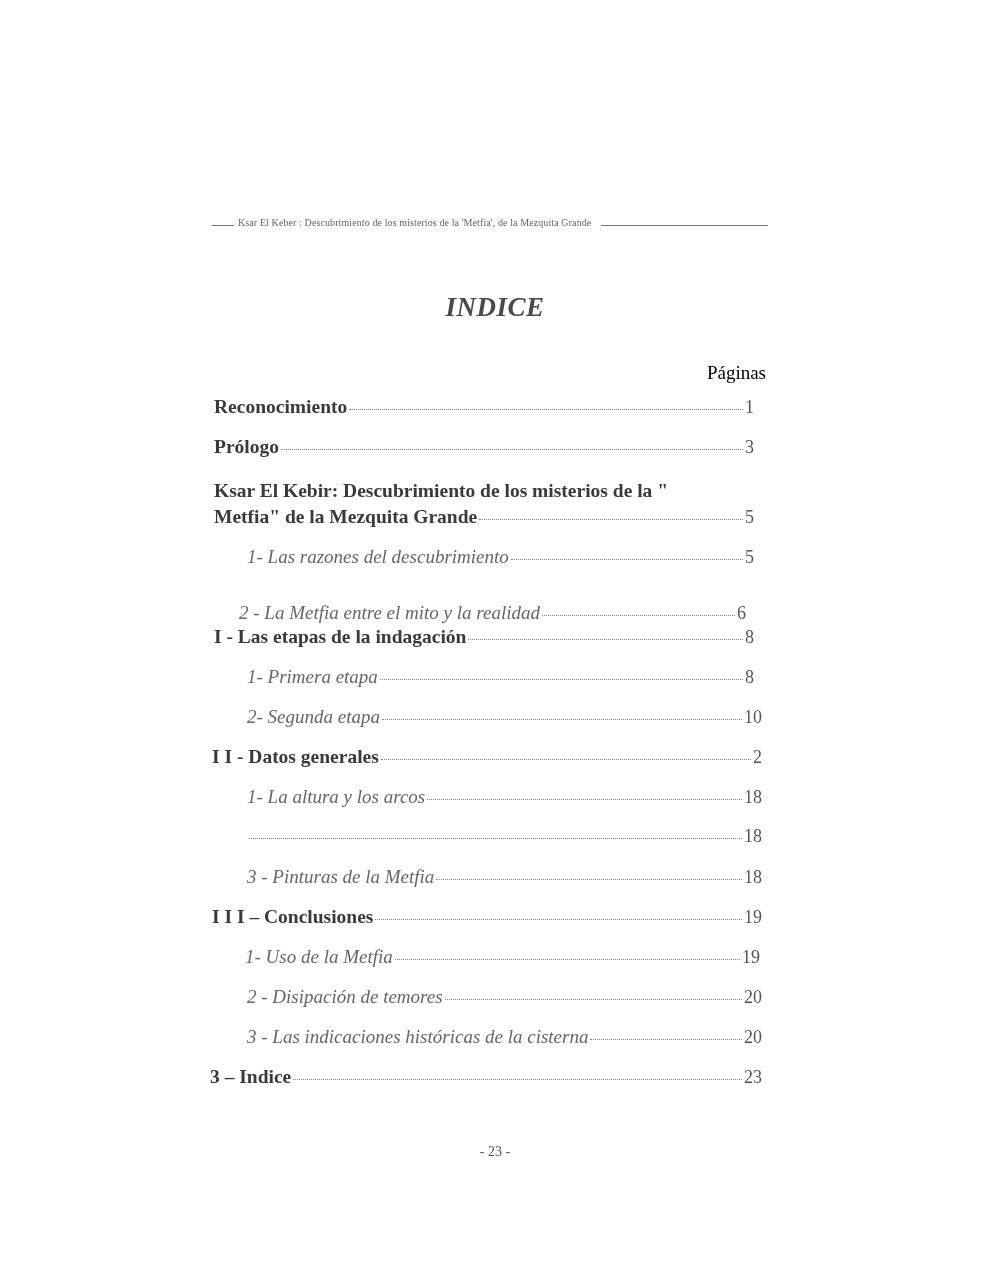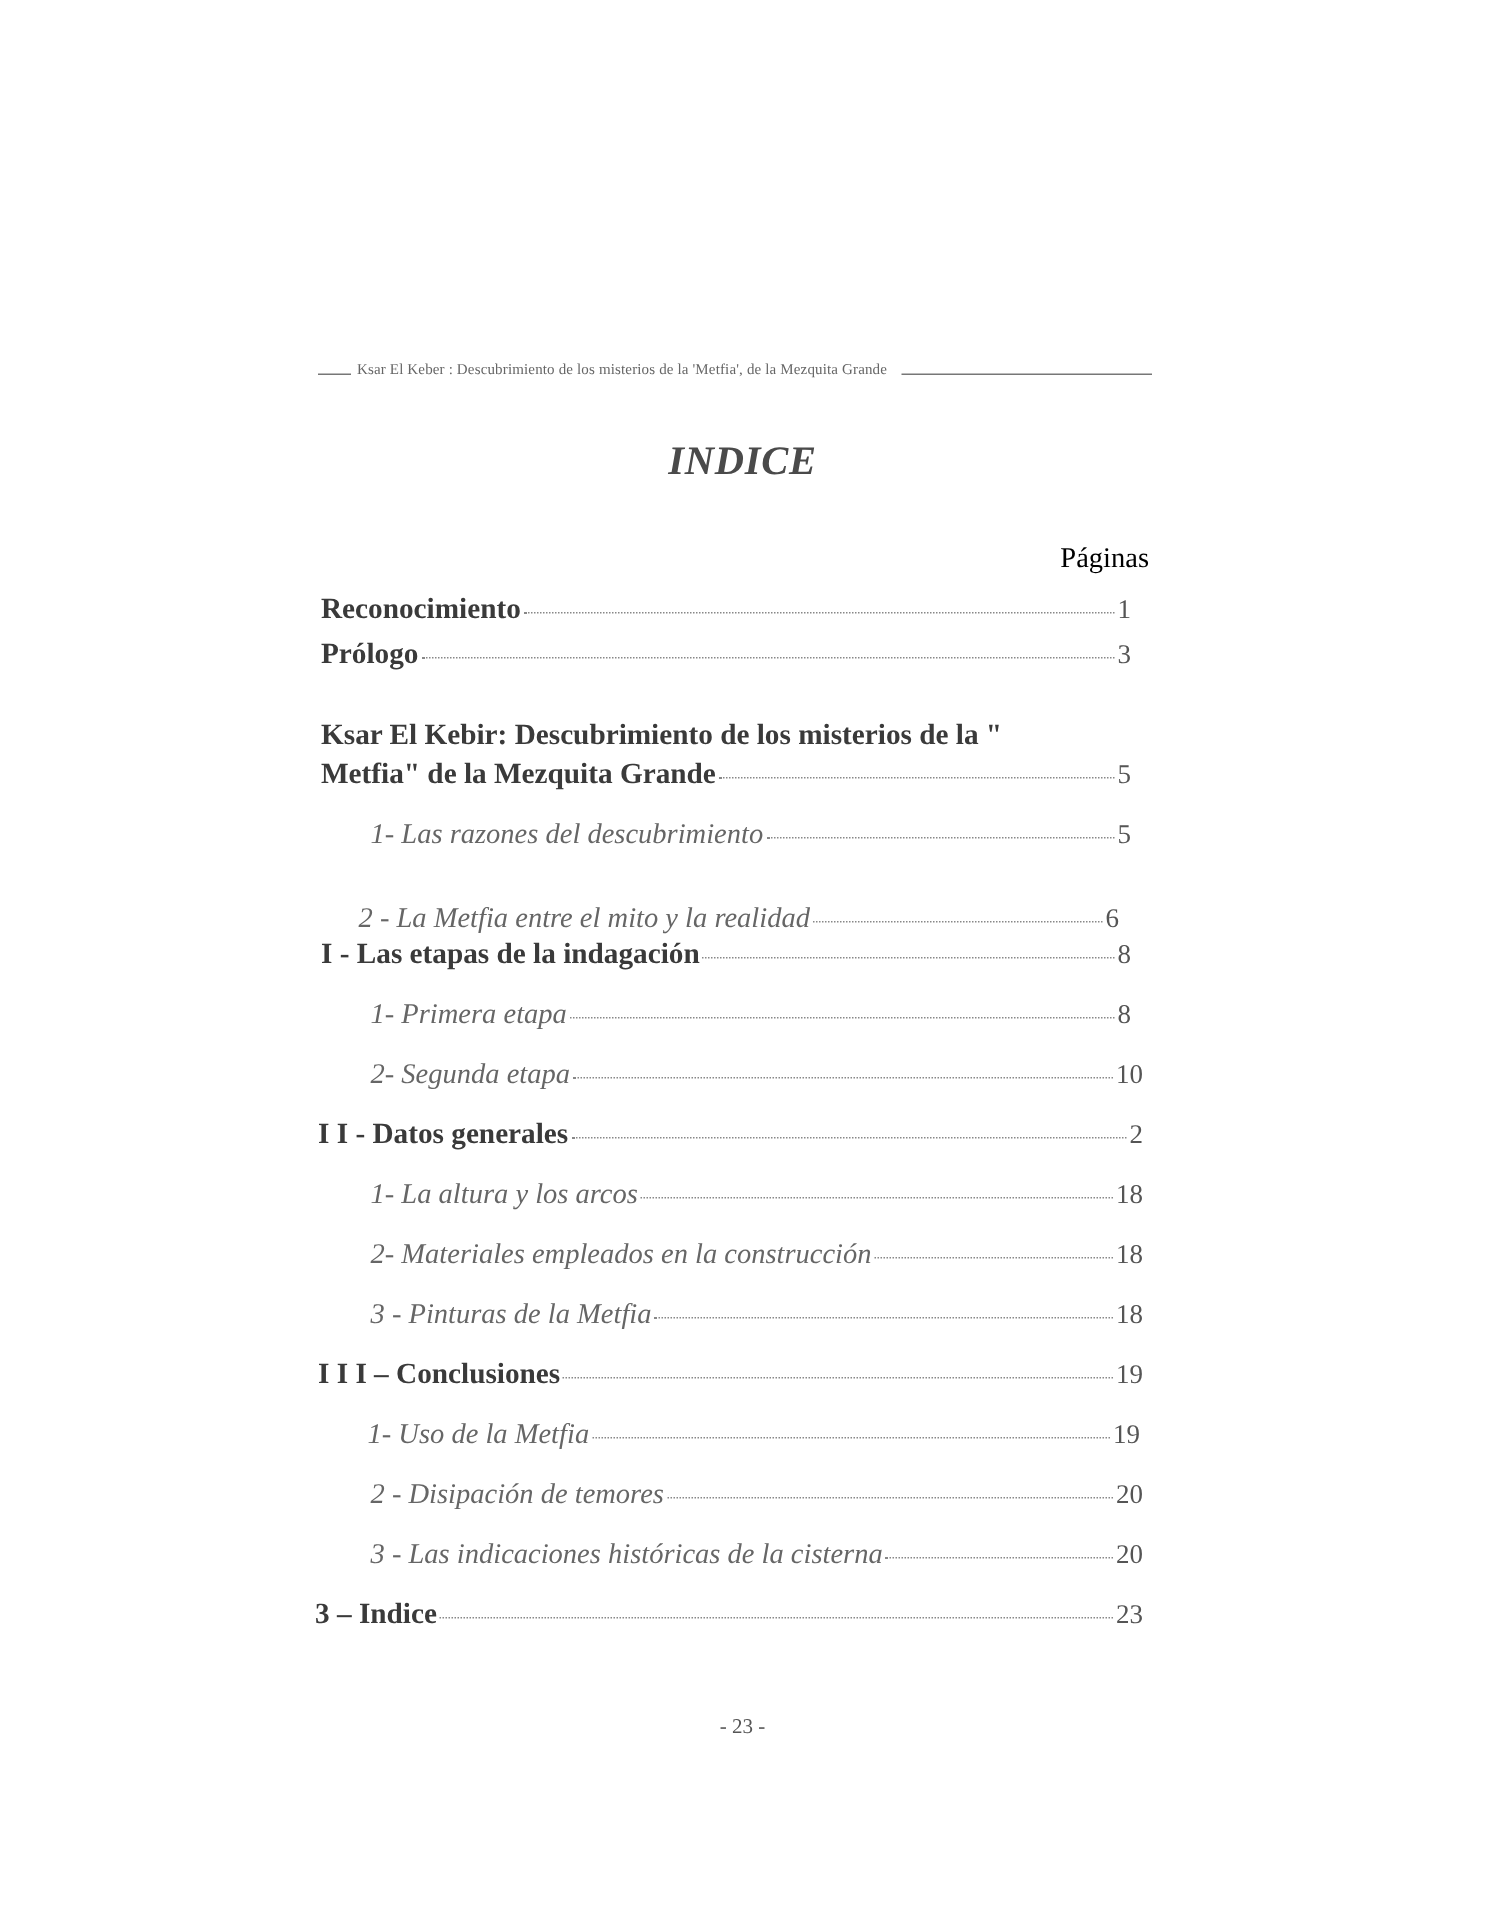--- a/index.html
+++ b/index.html
@@ -1,19 +1,19 @@
 <!DOCTYPE html>
 <html><head>
 <meta charset="utf-8">
 <style>
   html, body { margin: 0; padding: 0; background: #ffffff; }
   body { width: 990px; height: 1280px; position: relative; overflow: hidden;
          font-family: "Liberation Serif", "DejaVu Serif", serif; color: #3a3a3a; }
   .header { position: absolute; top: 214px; left: 212px; width: 556px; height: 14px;
-            display: flex; align-items: flex-end; font-size: 10px; color: #666; margin-top: 24px; }
+            display: flex; align-items: flex-end; font-size: 10px; color: #666; }
   .header .rule-left { width: 22px; border-bottom: 1px solid #777; margin-right: 4px; margin-bottom: 2px; }
   .header .rule-right { flex: 1; border-bottom: 1px solid #777; margin-left: 10px; margin-bottom: 2px; }
   .header .htext { white-space: nowrap; letter-spacing: 0.1px; }
   .title { position: absolute; top: 292px; left: 0; width: 990px; text-align: center;
            font-size: 27px; font-style: italic; font-weight: bold; color: #4a4a4a; letter-spacing: 0.5px; }
   .paginas { position: absolute; top: 362px; left: 680px; width: 86px; text-align: right;
              font-size: 19px; color: #000000; }
   .toc { position: absolute; left: 212px; top: 396px; width: 552px; }
   .entry { position: absolute; display: flex; align-items: baseline; }
   .entry .label { white-space: nowrap; }
@@ -39,21 +39,21 @@
 <div class="paginas">Páginas</div>
 
 <div class="toc">
 
   <div class="entry lvl1" style="top:0px; left:2px; width:540px;">
     <span class="label">Reconocimiento</span>
     <span class="dots"></span>
     <span class="page">1</span>
   </div>
 
-  <div class="entry lvl1" style="top:30px; left:2px; width:540px;">
+  <div class="entry lvl1" style="top:40px; left:2px; width:540px;">
     <span class="label">Prólogo</span>
     <span class="dots"></span>
     <span class="page">3</span>
   </div>
 
   <div class="multiline" style="position:absolute; top:84px; left:2px; width:540px;">
     <div class="line1">Ksar El Kebir: Descubrimiento de los misterios de la "</div>
   </div>
   <div class="entry lvl1" style="top:110px; left:2px; width:540px;">
     <span class="label">Metfia" de la Mezquita Grande </span>
@@ -97,21 +97,20 @@
     <span class="page">2</span>
   </div>
 
   <div class="entry lvl2" style="top:390px; left:35px; width:515px;">
     <span class="label">1- La altura y los arcos</span>
     <span class="dots"></span>
     <span class="page">18</span>
   </div>
 
   <div class="entry lvl2" style="top:430px; left:35px; width:515px;">
-    <span class="label">2- Materiales empleados en la construcción</span>
     <span class="dots"></span>
     <span class="page">18</span>
   </div>
 
   <div class="entry lvl2" style="top:470px; left:35px; width:515px;">
     <span class="label">3 - Pinturas de la Metfia</span>
     <span class="dots"></span>
     <span class="page">18</span>
   </div>
 

